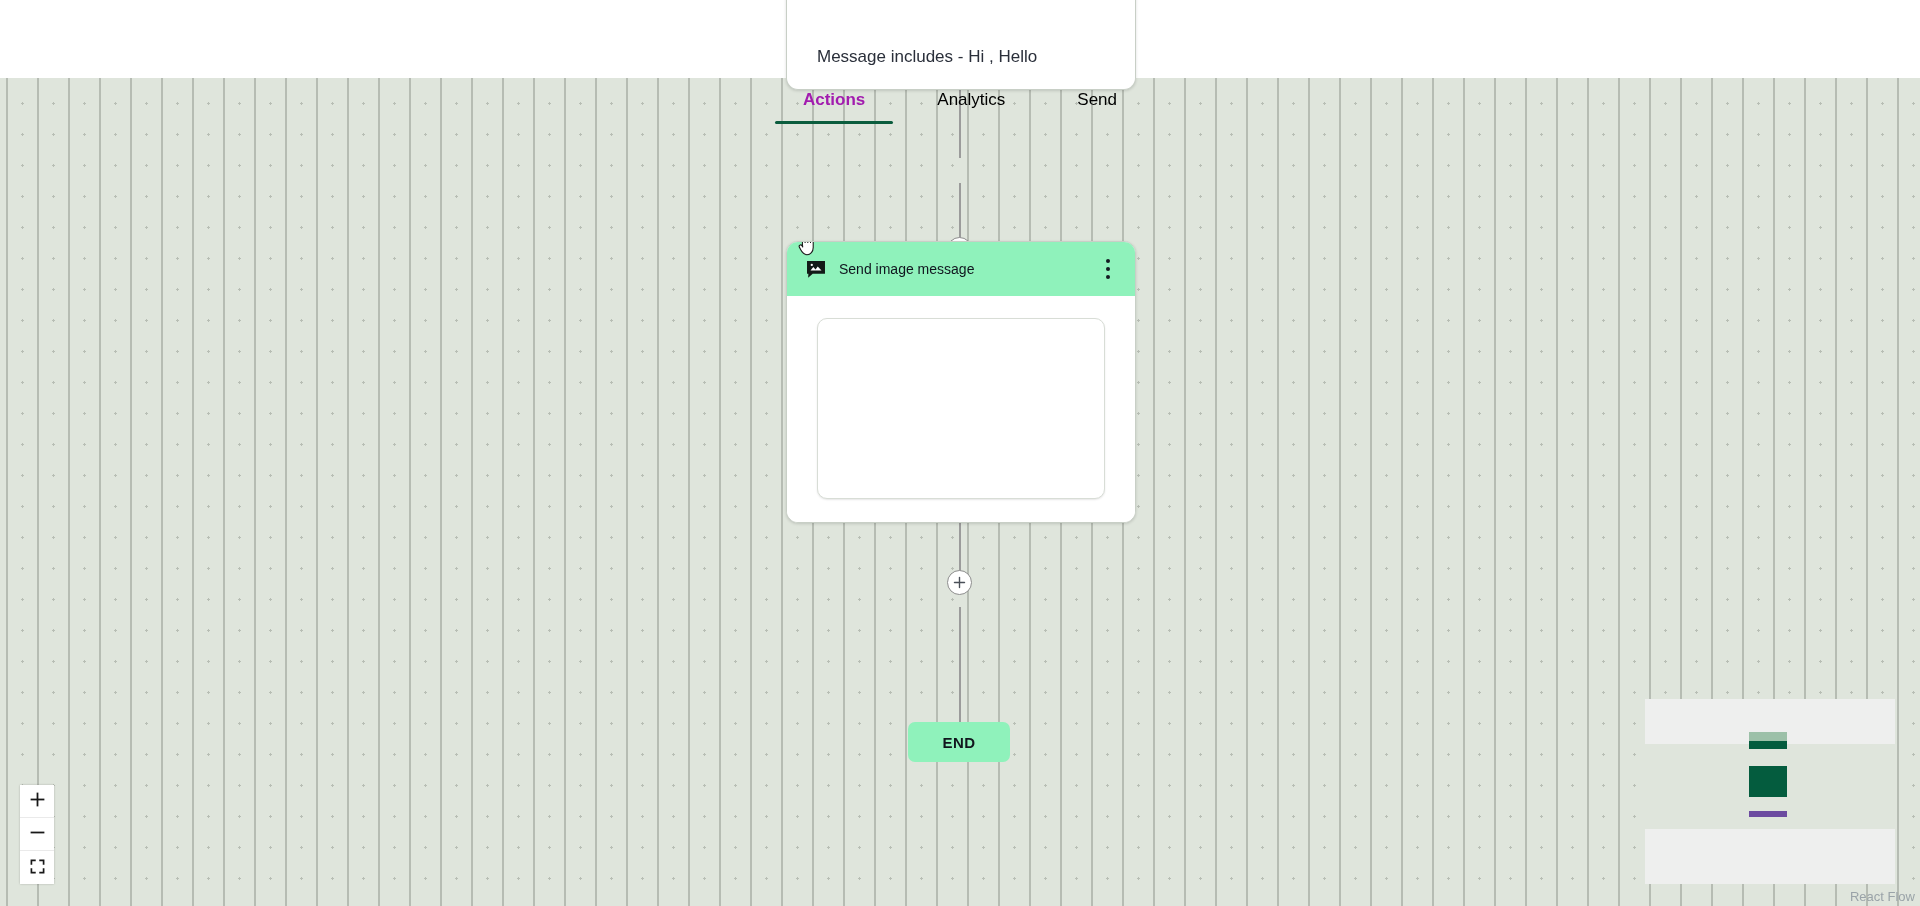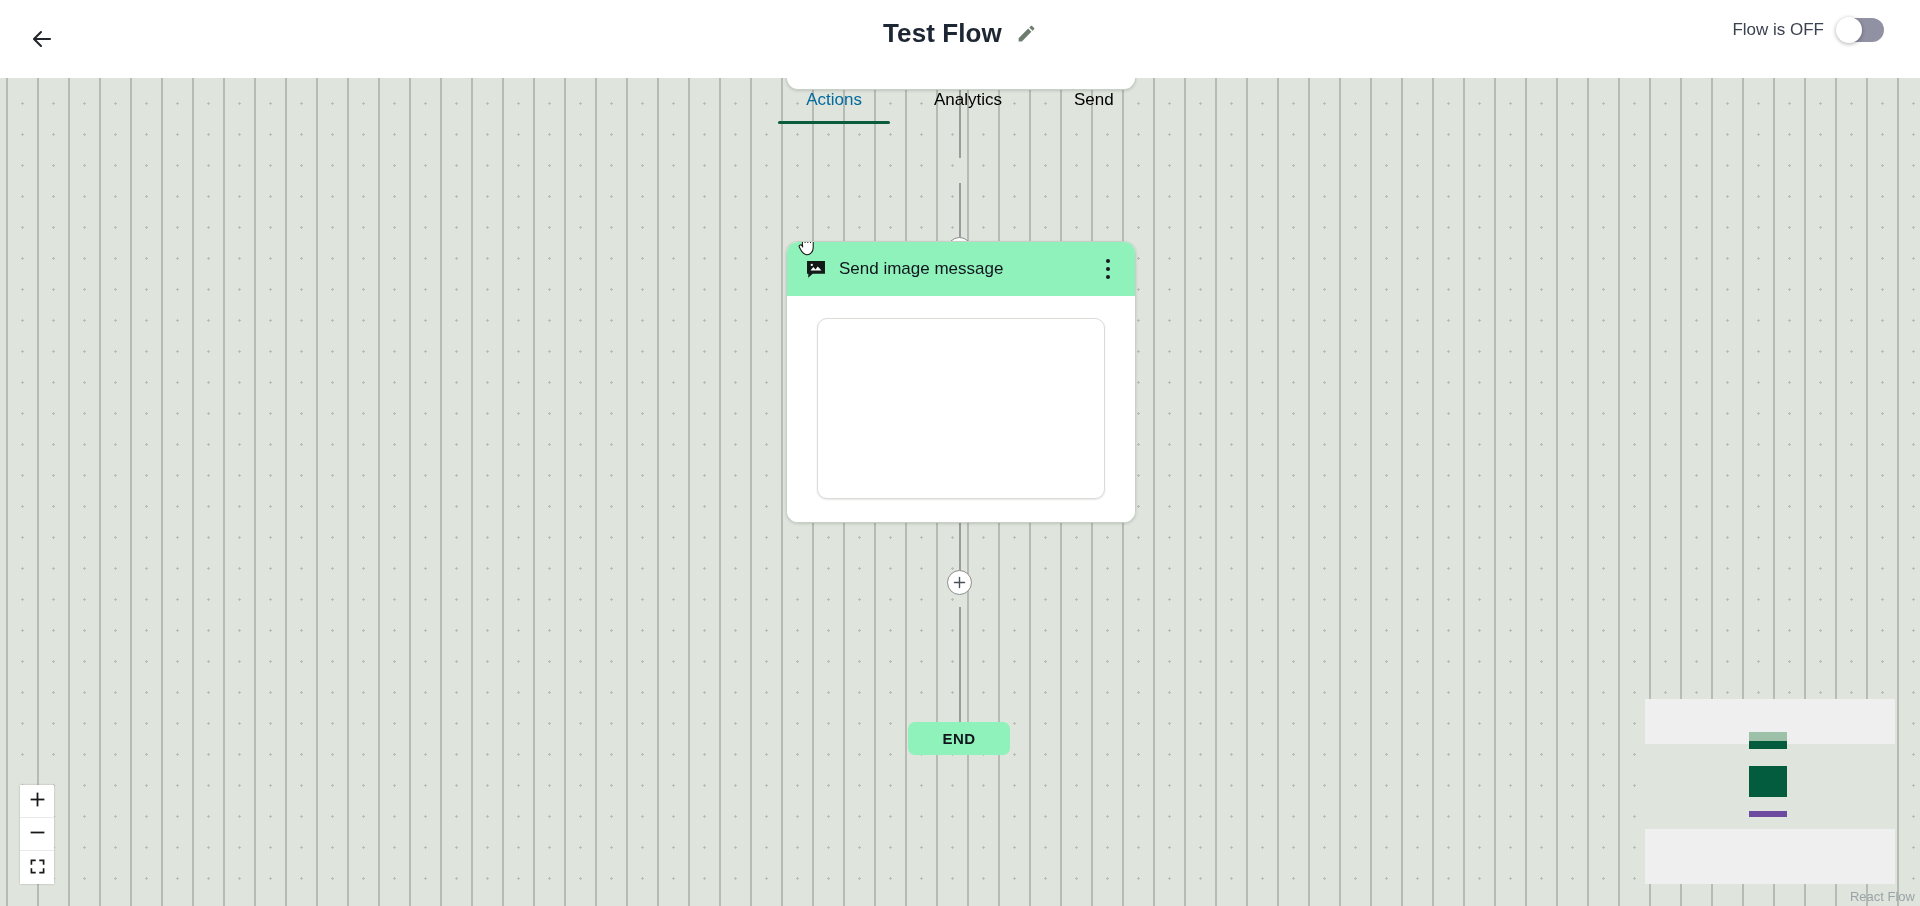--- a/index.html
+++ b/index.html
@@ -125,22 +125,22 @@
     padding: 12px 36px 11px 36px;
     font-size: 17px;
     color: #000000;
     cursor: pointer;
     position: relative;
     background: transparent;
     border: none;
     font-family: "Liberation Sans", sans-serif;
   }
   .tab.active {
-    color: #0369a1;
-    font-weight: 400;
+    color: #a21caf;
+    font-weight: 700;
   }
   .tab.active::after {
     content: "";
     position: absolute;
     left: 8px; right: 8px;
     bottom: -3px;
     height: 3px;
     background: #0a5c3d;
     border-radius: 2px;
   }
@@ -198,21 +198,21 @@
     height: 54px;
     background: #8ff2bb;
     display: flex;
     align-items: center;
     padding: 0 14px 0 18px;
     position: relative;
     cursor: grab;
   }
   .msg-icon { display: flex; align-items: center; flex: none; }
   .img-node-title {
-    font-size: 17px;
+    font-size: 14px;
     color: #10151e;
     margin-left: 12px;
     flex: 1;
   }
   .kebab {
     width: 26px; height: 30px;
     display: flex; flex-direction: column;
     align-items: center; justify-content: center;
     gap: 4px;
     cursor: pointer;
@@ -257,21 +257,21 @@
     left: 947px;
   }
   .plus-btn svg { display: block; }
 
   
   .end-node {
     position: absolute;
     left: 908px;
     top: 722px;
     width: 102px;
-    height: 33px;
+    height: 40px;
     border-radius: 7px;
     background: #8ff2bb;
     display: flex;
     align-items: center;
     justify-content: center;
     font-size: 15px;
     font-weight: 700;
     color: #11161d;
     letter-spacing: .4px;
     cursor: pointer;
@@ -333,47 +333,20 @@
     color: #9aa3a8;
     z-index: 36;
     margin-left: 35px;
   }
 </style>
 </head>
 <body>
 
 <div id="app">
 
-  <div class="topbar">
-
-    <button class="back-btn">
-      <span>
-        <svg width="24" height="24" viewBox="0 0 24 24" fill="none" stroke="#22262c" stroke-width="2.1" stroke-linecap="round" stroke-linejoin="round">
-          <line x1="20" y1="12" x2="4.6" y2="12"></line>
-          <polyline points="11,19 4,12 11,5"></polyline>
-        </svg>
-      </span>
-    </button>
-
-    <div class="title-wrap">
-      <div class="flow-title">Test Flow</div>
-      <span class="edit-icon">
-        <svg width="21" height="21" viewBox="0 0 24 24" fill="#6d7d6f">
-          <path d="M3 17.3V21h3.7L17.6 10.1l-3.7-3.7L3 17.3zM20.7 7c.4-.4.4-1 0-1.4l-2.3-2.3c-.4-.4-1-.4-1.4 0l-1.8 1.8 3.7 3.7L20.7 7z"></path>
-        </svg>
-      </span>
-    </div>
-
-    <div class="toggle-area">
-      <span class="toggle-label">Flow is OFF</span>
-      <div class="switch">
-        <span class="knob"></span>
-      </div>
-    </div>
-  </div>
 
   <div class="canvas"></div>
 
   <div class="tabs">
     <button class="tab active">Actions</button>
     <button class="tab">Analytics</button>
     <button class="tab">Send</button>
   </div>
 
   <div class="flow">

